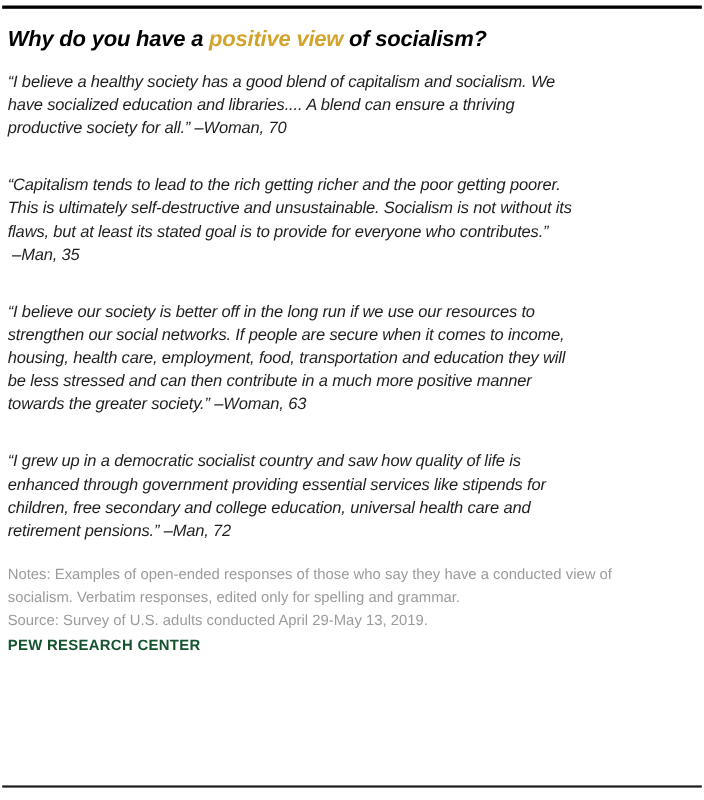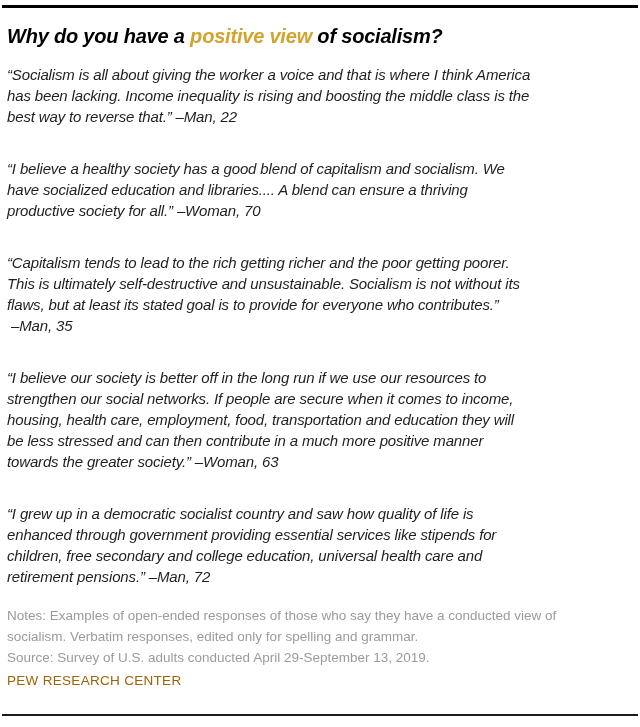--- a/index.html
+++ b/index.html
@@ -49,53 +49,50 @@
     font-size: 13.5px;
     line-height: 21px;
     color: #9b9b9b;
     white-space: pre-line;
   }
   .notes-first { margin-top: -13px; }
   .branding {
     margin-top: 5px;
     font-size: 13.5px;
     line-height: 16px;
-    font-weight: normal;
+    font-weight: bold;
     letter-spacing: 0.3px;
-    color: #a16207;
+    color: #14532d;
   }
 </style>
 </head>
 <body>
 
 <div class="page">
   <div class="rule-top"></div>
 
   <h1 class="title"><span>Why do you have a </span><span class="gold">positive view</span><span> of socialism?</span></h1>
 
-  <div class="quote">“Socialism is all about giving the worker a voice and that is where I think America
-has been lacking. Income inequality is rising and boosting the middle class is the
-best way to reverse that.” –Man, 22</div>
   <div class="quote">“I believe a healthy society has a good blend of capitalism and socialism. We
 have socialized education and libraries.... A blend can ensure a thriving
 productive society for all.” –Woman, 70</div>
   <div class="quote">“Capitalism tends to lead to the rich getting richer and the poor getting poorer.
 This is ultimately self-destructive and unsustainable. Socialism is not without its
 flaws, but at least its stated goal is to provide for everyone who contributes.”
 &nbsp;–Man, 35</div>
   <div class="quote">“I believe our society is better off in the long run if we use our resources to
 strengthen our social networks. If people are secure when it comes to income,
 housing, health care, employment, food, transportation and education they will
 be less stressed and can then contribute in a much more positive manner
 towards the greater society.” –Woman, 63</div>
   <div class="quote">“I grew up in a democratic socialist country and saw how quality of life is
 enhanced through government providing essential services like stipends for
 children, free secondary and college education, universal health care and
 retirement pensions.” –Man, 72</div>
 
   <div class="notes notes-first">Notes: Examples of open-ended responses of those who say they have a conducted view of
 socialism. Verbatim responses, edited only for spelling and grammar.</div>
-  <div class="notes">Source: Survey of U.S. adults conducted April 29-September 13, 2019.</div>
+  <div class="notes">Source: Survey of U.S. adults conducted April 29-May 13, 2019.</div>
 
   <div class="branding">PEW RESEARCH CENTER</div>
 
   <div class="rule-bottom"></div>
 </div>
 
 </body></html>

